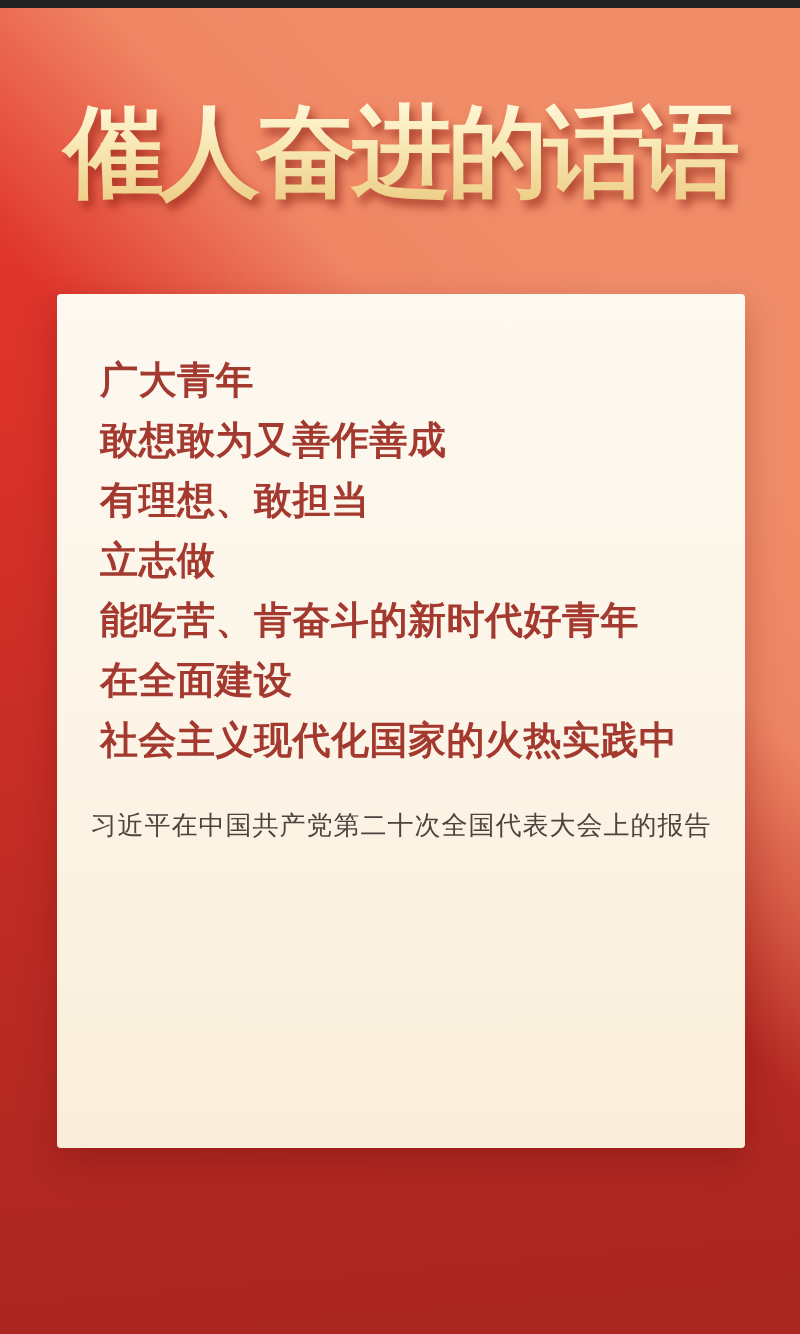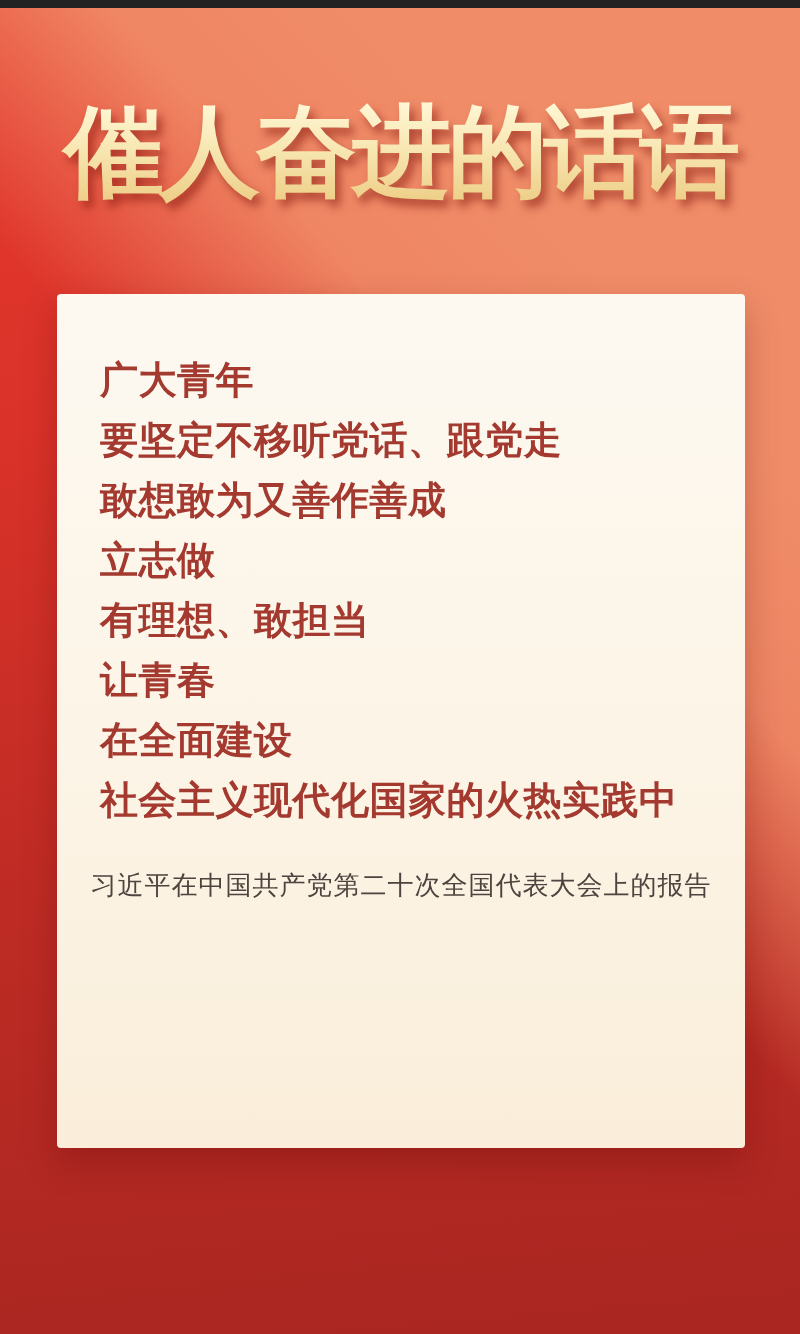--- a/index.html
+++ b/index.html
@@ -41,25 +41,24 @@
 </head>
 <body>
 
 <div class="poster">
 
   <div class="title">催人奋进的话语</div>
 
   <div class="card">
     <div class="quote">
         <div class="quote-line">广大青年</div>
-        <div class="quote-line">要坚定不移听党话、跟党走</div>
         <div class="quote-line">敢想敢为又善作善成</div>
+        <div class="quote-line">有理想、敢担当</div>
         <div class="quote-line">立志做</div>
-        <div class="quote-line">有理想、敢担当</div>
-        <div class="quote-line">让青春</div>
+        <div class="quote-line">能吃苦、肯奋斗的新时代好青年</div>
         <div class="quote-line">在全面建设</div>
         <div class="quote-line">社会主义现代化国家的火热实践中</div>
       </div>
     <div class="attribution">习近平在中国共产党第二十次全国代表大会上的报告</div>
   </div>
 
   <div class="footer">
 
     
 

